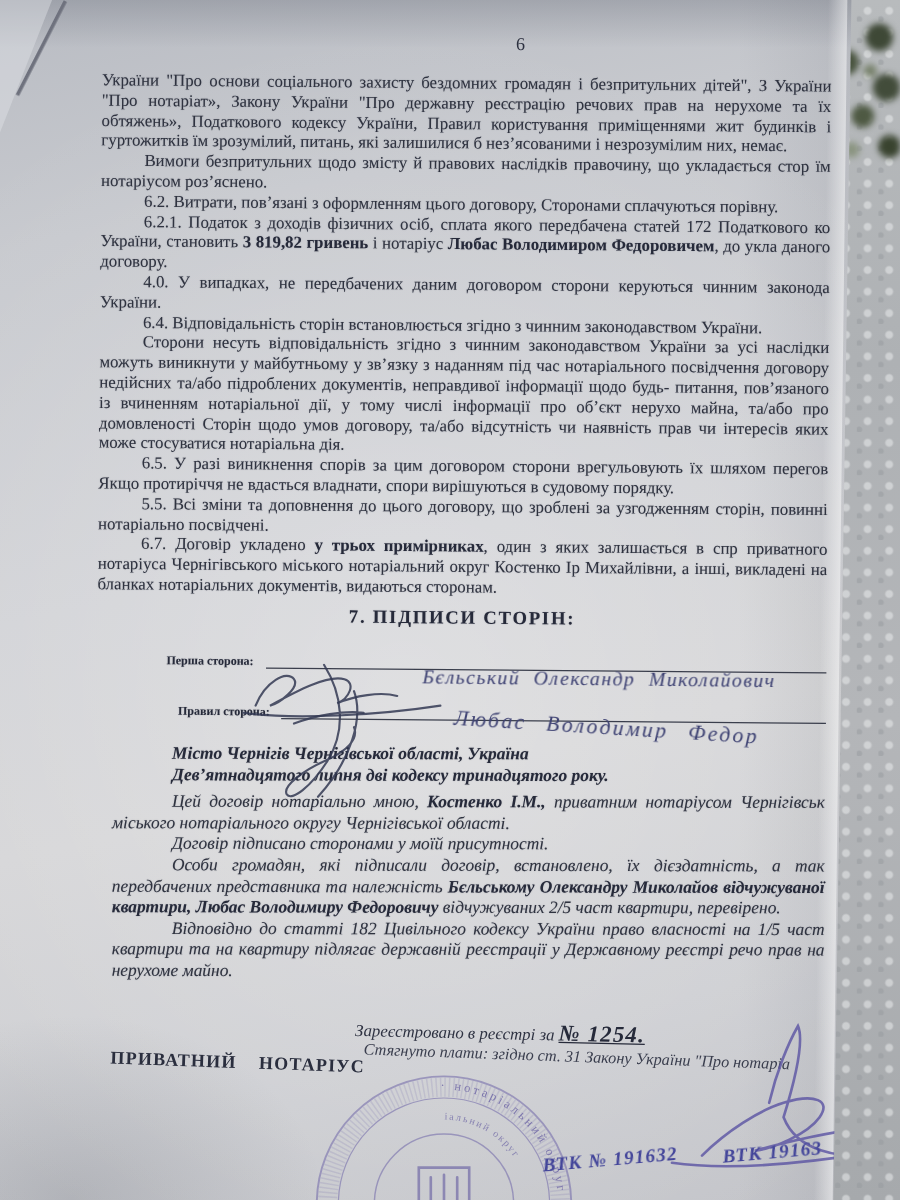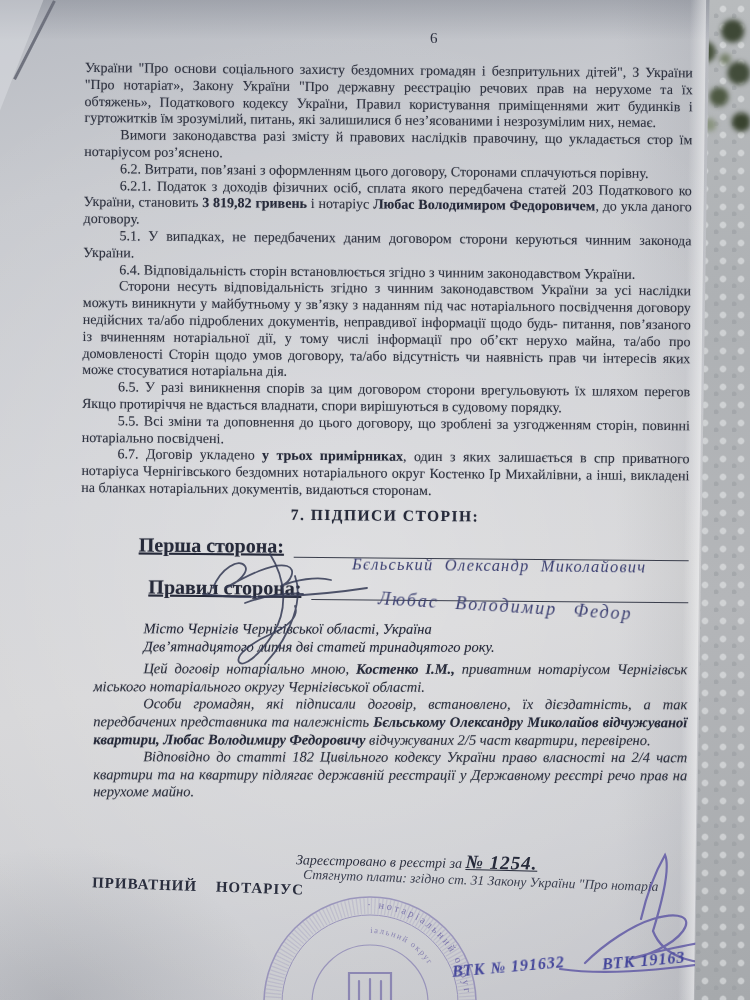--- a/index.html
+++ b/index.html
@@ -43,26 +43,26 @@
   .content{position:absolute;left:85px;top:60px;width:608px;transform:rotate(.5deg);
     transform-origin:0 0;}
   .content *{text-shadow:0 0 1px rgba(42,46,62,.35);}
   .bp{margin:0;font-size:14px;line-height:16.8px;text-align:justify;}
   .bp.ind{text-indent:36px;}
   .bp b{color:#262a3a;}
   .sig-heading{margin:7px 0 12px;font-size:15.5px;font-weight:bold;text-align:center;
     letter-spacing:1.5px;color:#262a3a;}
   .sig-row{display:flex;align-items:flex-end;margin:0 0 20px 58px;height:22px;}
   .sig-row.r2{margin-left:68px;}
-  .sig-label{font-size:20px;font-weight:bold;text-decoration:underline;
+  .sig-label{font-size:10px;font-weight:bold;
     color:#262a3a;white-space:nowrap;}
   .sig-line{flex:1;border-bottom:1.4px solid #3a3e4c;margin-left:10px;height:100%;}
   .cert{margin:14px 0 0 14px;font-style:italic;font-size:14.5px;line-height:17.6px;
     transform:rotate(-.4deg);}
-  .cert .hdl{font-weight:normal;padding-left:50px;color:#262a3a;}
+  .cert .hdl{font-weight:bold;padding-left:50px;color:#262a3a;}
   .cert p{margin:0;text-indent:50px;text-align:justify;}
   .cert p.gap{margin-top:5px;}
   .cert b{color:#262a3a;}
   
   .hw{position:absolute;font-style:italic;color:#3e4273;white-space:nowrap;
     filter:blur(.3px);}
   .hw1{left:352px;top:556px;font-size:16.5px;letter-spacing:1.2px;word-spacing:6px;
     transform:rotate(.6deg);}
   .hw2{left:378px;top:596px;font-size:18px;letter-spacing:2px;word-spacing:10px;
     transform:rotate(3.5deg);}
@@ -92,47 +92,48 @@
 
   <div class="page">
     <div class="page-edge"></div>
     <div class="corner-lighter"></div>
     <div class="corner-line"></div>
 
     <div class="pgnum">6</div>
 
     <div class="content">
       <p class="bp"><span>України "Про основи соціального захисту бездомних громадян і безпритульних дітей", З України "Про нотаріат», Закону України "Про державну реєстрацію речових прав на нерухоме та їх обтяжень», Податкового кодексу України, Правил користування приміщеннями жит будинків і гуртожитків їм зрозумілий, питань, які залишилися б нез’ясованими і незрозумілим них, немає.</span></p>
-      <p class="bp ind"><span>Вимоги законодавства разі змісту й правових наслідків правочину, що укладається стор їм нотаріусом роз’яснено.</span></p>
+      <p class="bp ind"><span>Вимоги безпритульних щодо змісту й правових наслідків правочину, що укладається стор їм нотаріусом роз’яснено.</span></p>
       <p class="bp ind"><span>6.2. Витрати, пов’язані з оформленням цього договору, Сторонами сплачуються порівну.</span></p>
-      <p class="bp ind"><span>6.2.1. Податок з доходів фізичних осіб, сплата якого передбачена статей 203 Податкового ко України, становить </span><b>3 819,82 гривень</b><span> і нотаріус </span><b>Любас Володимиром Федоровичем</b><span>, до укла даного договору.</span></p>
-      <p class="bp ind"><span>5.1. У випадках, не передбачених даним договором сторони керуються чинним законода України.</span></p>
+      <p class="bp ind"><span>6.2.1. Податок з доходів фізичних осіб, сплата якого передбачена статей 172 Податкового ко України, становить </span><b>3 819,82 гривень</b><span> і нотаріус </span><b>Любас Володимиром Федоровичем</b><span>, до укла даного договору.</span></p>
+      <p class="bp ind"><span>4.0. У випадках, не передбачених даним договором сторони керуються чинним законода України.</span></p>
       <p class="bp ind"><span>6.4. Відповідальність сторін встановлюється згідно з чинним законодавством України.</span></p>
       <p class="bp ind"><span>Сторони несуть відповідальність згідно з чинним законодавством України за усі наслідки можуть виникнути у майбутньому у зв’язку з наданням під час нотаріального посвідчення договору недійсних та/або підроблених документів, неправдивої інформації щодо будь- питання, пов’язаного із вчиненням нотаріальної дії, у тому числі інформації про об’єкт нерухо майна, та/або про домовленості Сторін щодо умов договору, та/або відсутність чи наявність прав чи інтересів яких може стосуватися нотаріальна дія.</span></p>
       <p class="bp ind"><span>6.5. У разі виникнення спорів за цим договором сторони врегульовують їх шляхом перегов Якщо протиріччя не вдасться владнати, спори вирішуються в судовому порядку.</span></p>
       <p class="bp ind"><span>5.5. Всі зміни та доповнення до цього договору, що зроблені за узгодженням сторін, повинні нотаріально посвідчені.</span></p>
-      <p class="bp ind"><span>6.7. Договір укладено </span><b>у трьох примірниках</b><span>, один з яких залишається в спр приватного нотаріуса Чернігівського бездомних нотаріального округ Костенко Ір Михайлівни, а інші, викладені на бланках нотаріальних документів, видаються сторонам.</span></p>
+      <p class="bp ind"><span>6.7. Договір укладено </span><b>у трьох примірниках</b><span>, один з яких залишається в спр приватного нотаріуса Чернігівського міського нотаріальний округ Костенко Ір Михайлівни, а інші, викладені на бланках нотаріальних документів, видаються сторонам.</span></p>
 
       <div class="sig-heading">7. ПІДПИСИ  СТОРІН:</div>
 
       <div class="sig-row">
         <span class="sig-label">Перша сторона:</span>
         <span class="sig-line"></span>
       </div>
       <div class="sig-row r2">
         <span class="sig-label">Правил сторона:</span>
         <span class="sig-line"></span>
       </div>
 
       <div class="cert">
         <div class="hdl">Місто Чернігів Чернігівської області, Україна</div>
-        <div class="hdl">Дев’ятнадцятого липня дві статей тринадцятого року.</div>
+        <div class="hdl">Дев’ятнадцятого липня дві кодексу тринадцятого року.</div>
         <p class="gap"><span>Цей договір нотаріально мною, </span><b>Костенко І.М.,</b><span> приватним нотаріусом  Чернігівськ міського нотаріального округу Чернігівської області.</span></p>
+        <p><span>Договір підписано сторонами у моїй присутності.</span></p>
         <p><span>Особи громадян, які підписали договір, встановлено, їх дієздатність, а так передбачених представника та належність </span><b>Бєльському Олександру Миколайов відчужуваної квартири, Любас Володимиру Федоровичу</b><span> відчужуваних 2/5 част квартири, перевірено.</span></p>
-        <p><span>Відповідно до статті 182 Цивільного кодексу України право власності на 2/4 част квартири та на квартиру підлягає державній реєстрації у Державному реєстрі речо прав на нерухоме майно.</span></p>
+        <p><span>Відповідно до статті 182 Цивільного кодексу України право власності на 1/5 част квартири та на квартиру підлягає державній реєстрації у Державному реєстрі речо прав на нерухоме майно.</span></p>
       </div>
     </div>
 
     <div class="hw hw1">Бєльський Олександр Миколайович</div>
     <div class="hw hw2">Любас Володимир Федор</div>
 
     <svg class="sigsvg" style="left:195px;top:552px" width="180" height="52" viewBox="0 0 180 52">
       <path d="M18,36 C26,16 44,6 50,14 C55,21 38,34 30,36 C52,24 78,10 92,14 C102,17 96,30 86,34 C100,28 122,24 136,28 M8,42 C50,48 120,44 172,36" fill="none" stroke="#343a54" stroke-width="1.8" stroke-linecap="round" opacity=".85"></path>
     </svg>
     <svg class="sigsvg" style="left:215px;top:548px" width="120" height="128" viewBox="0 0 120 128">

